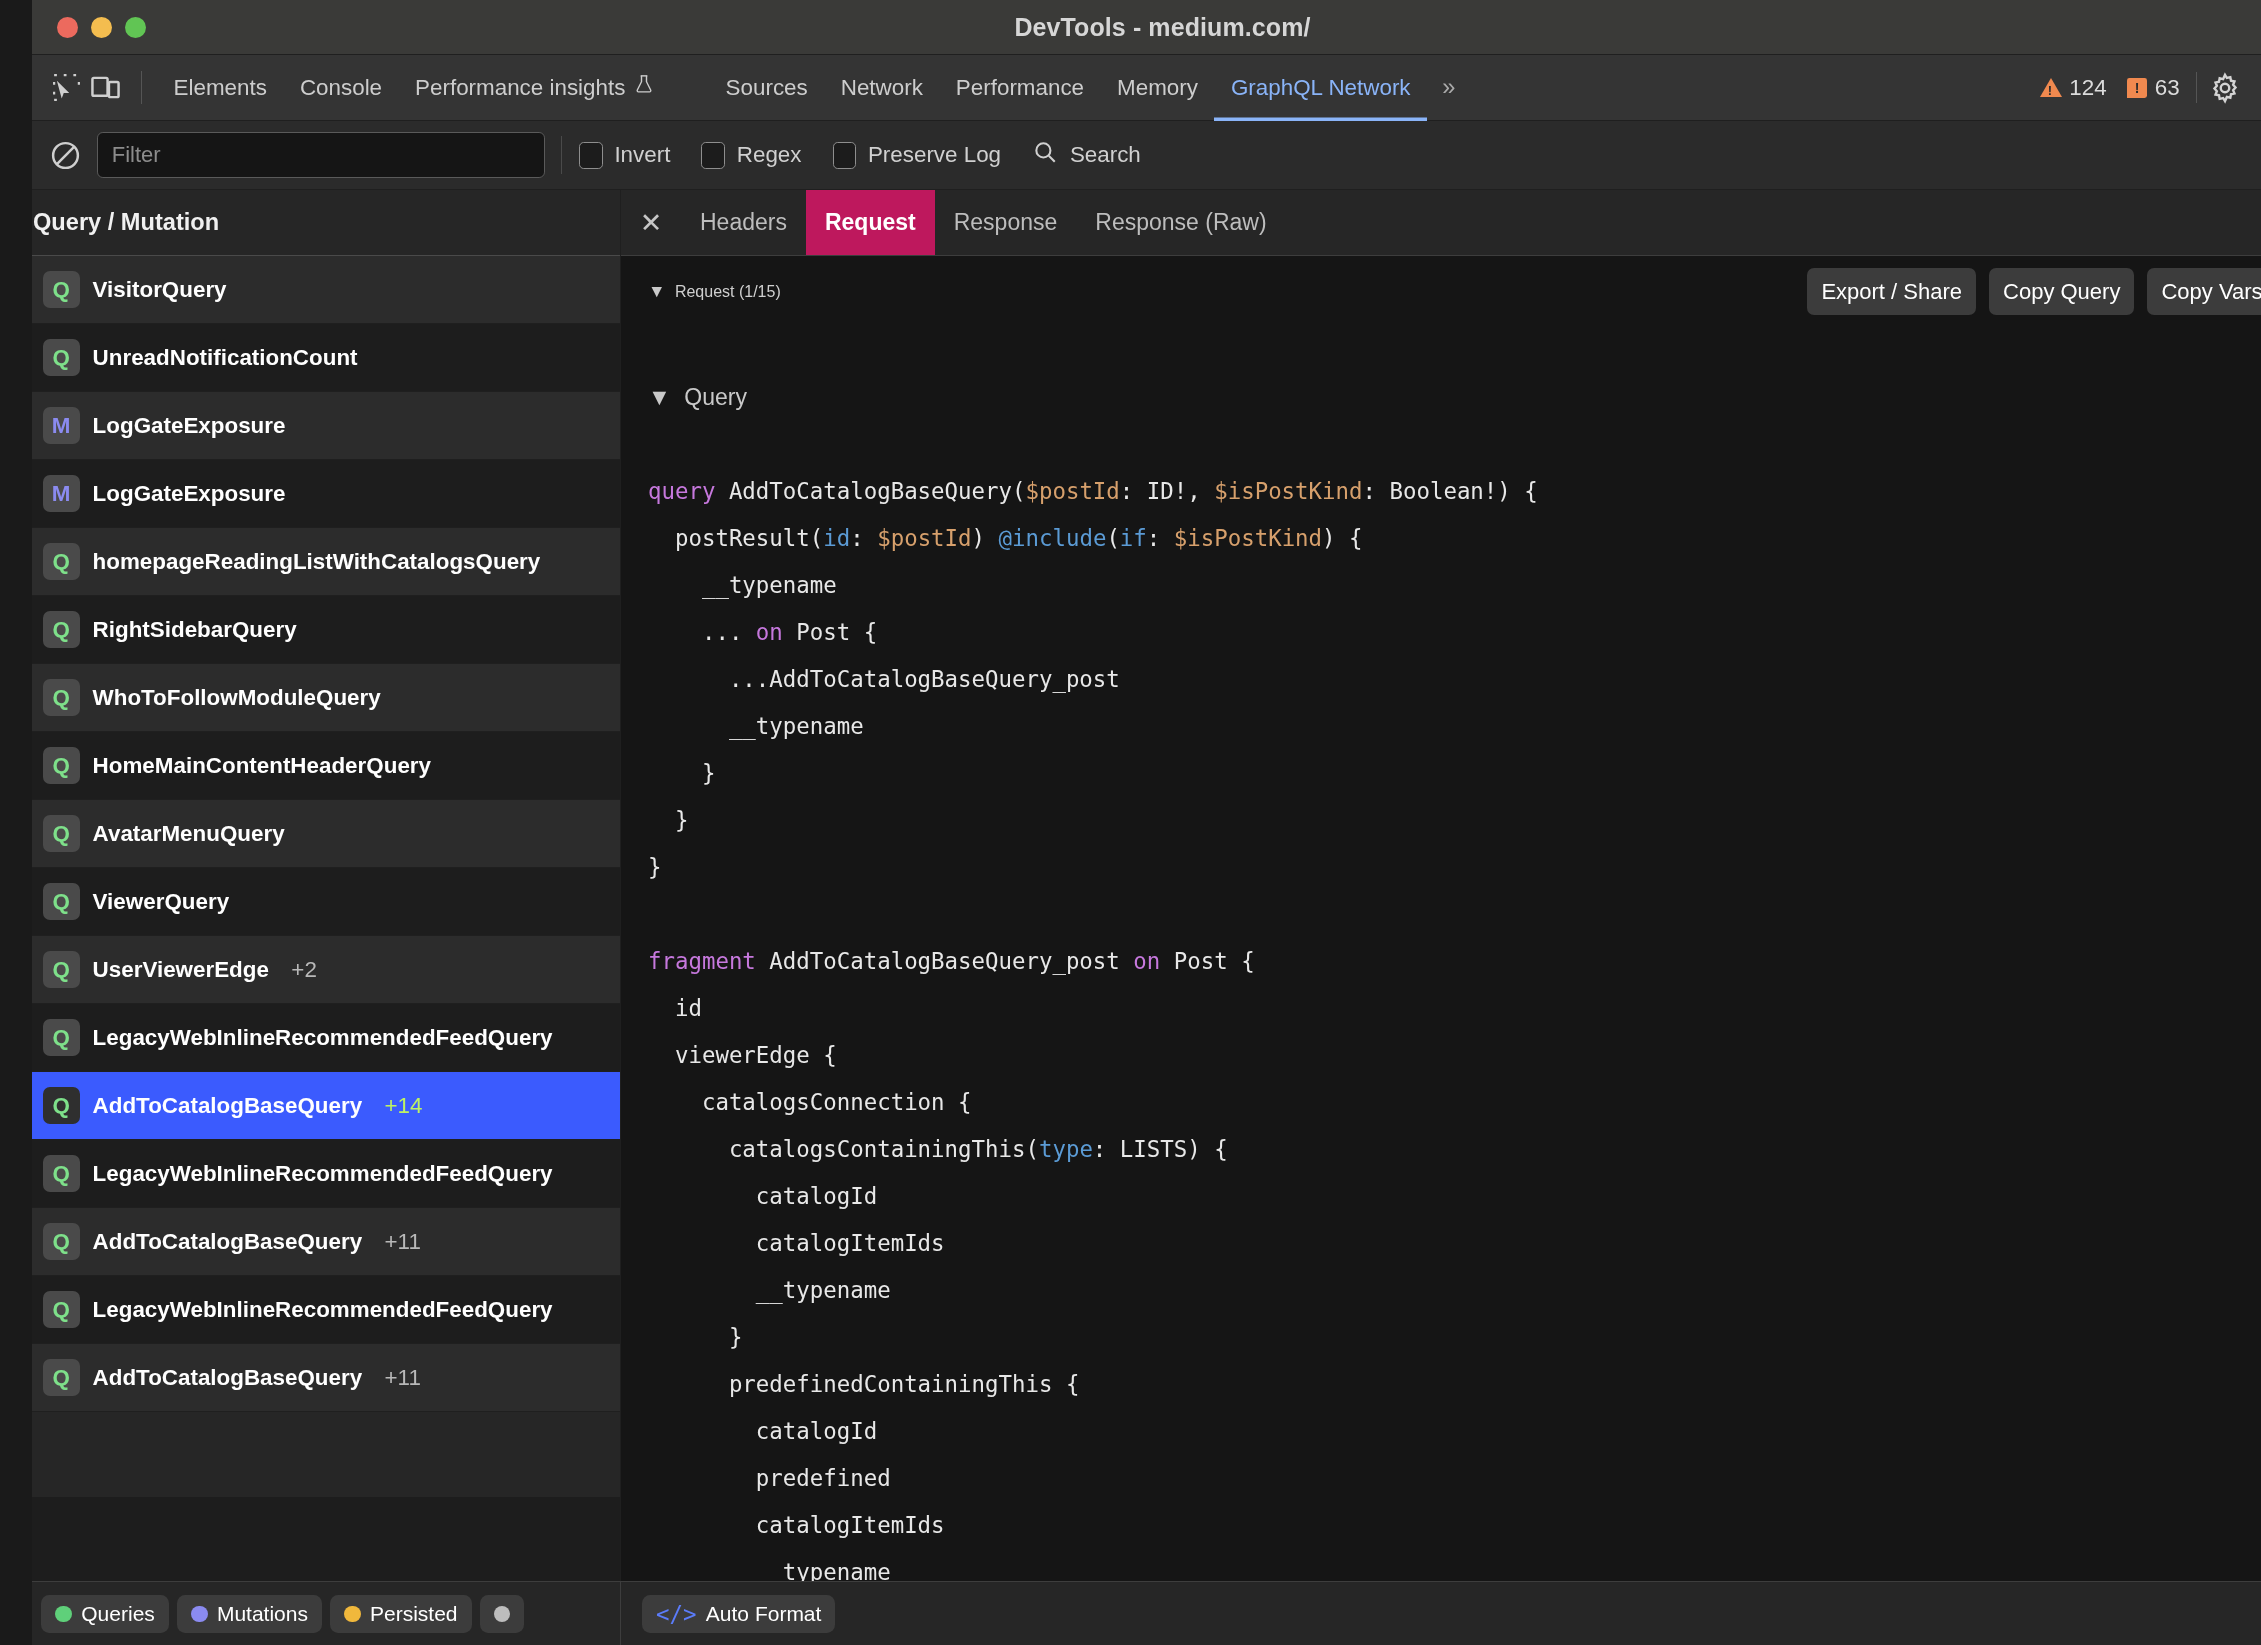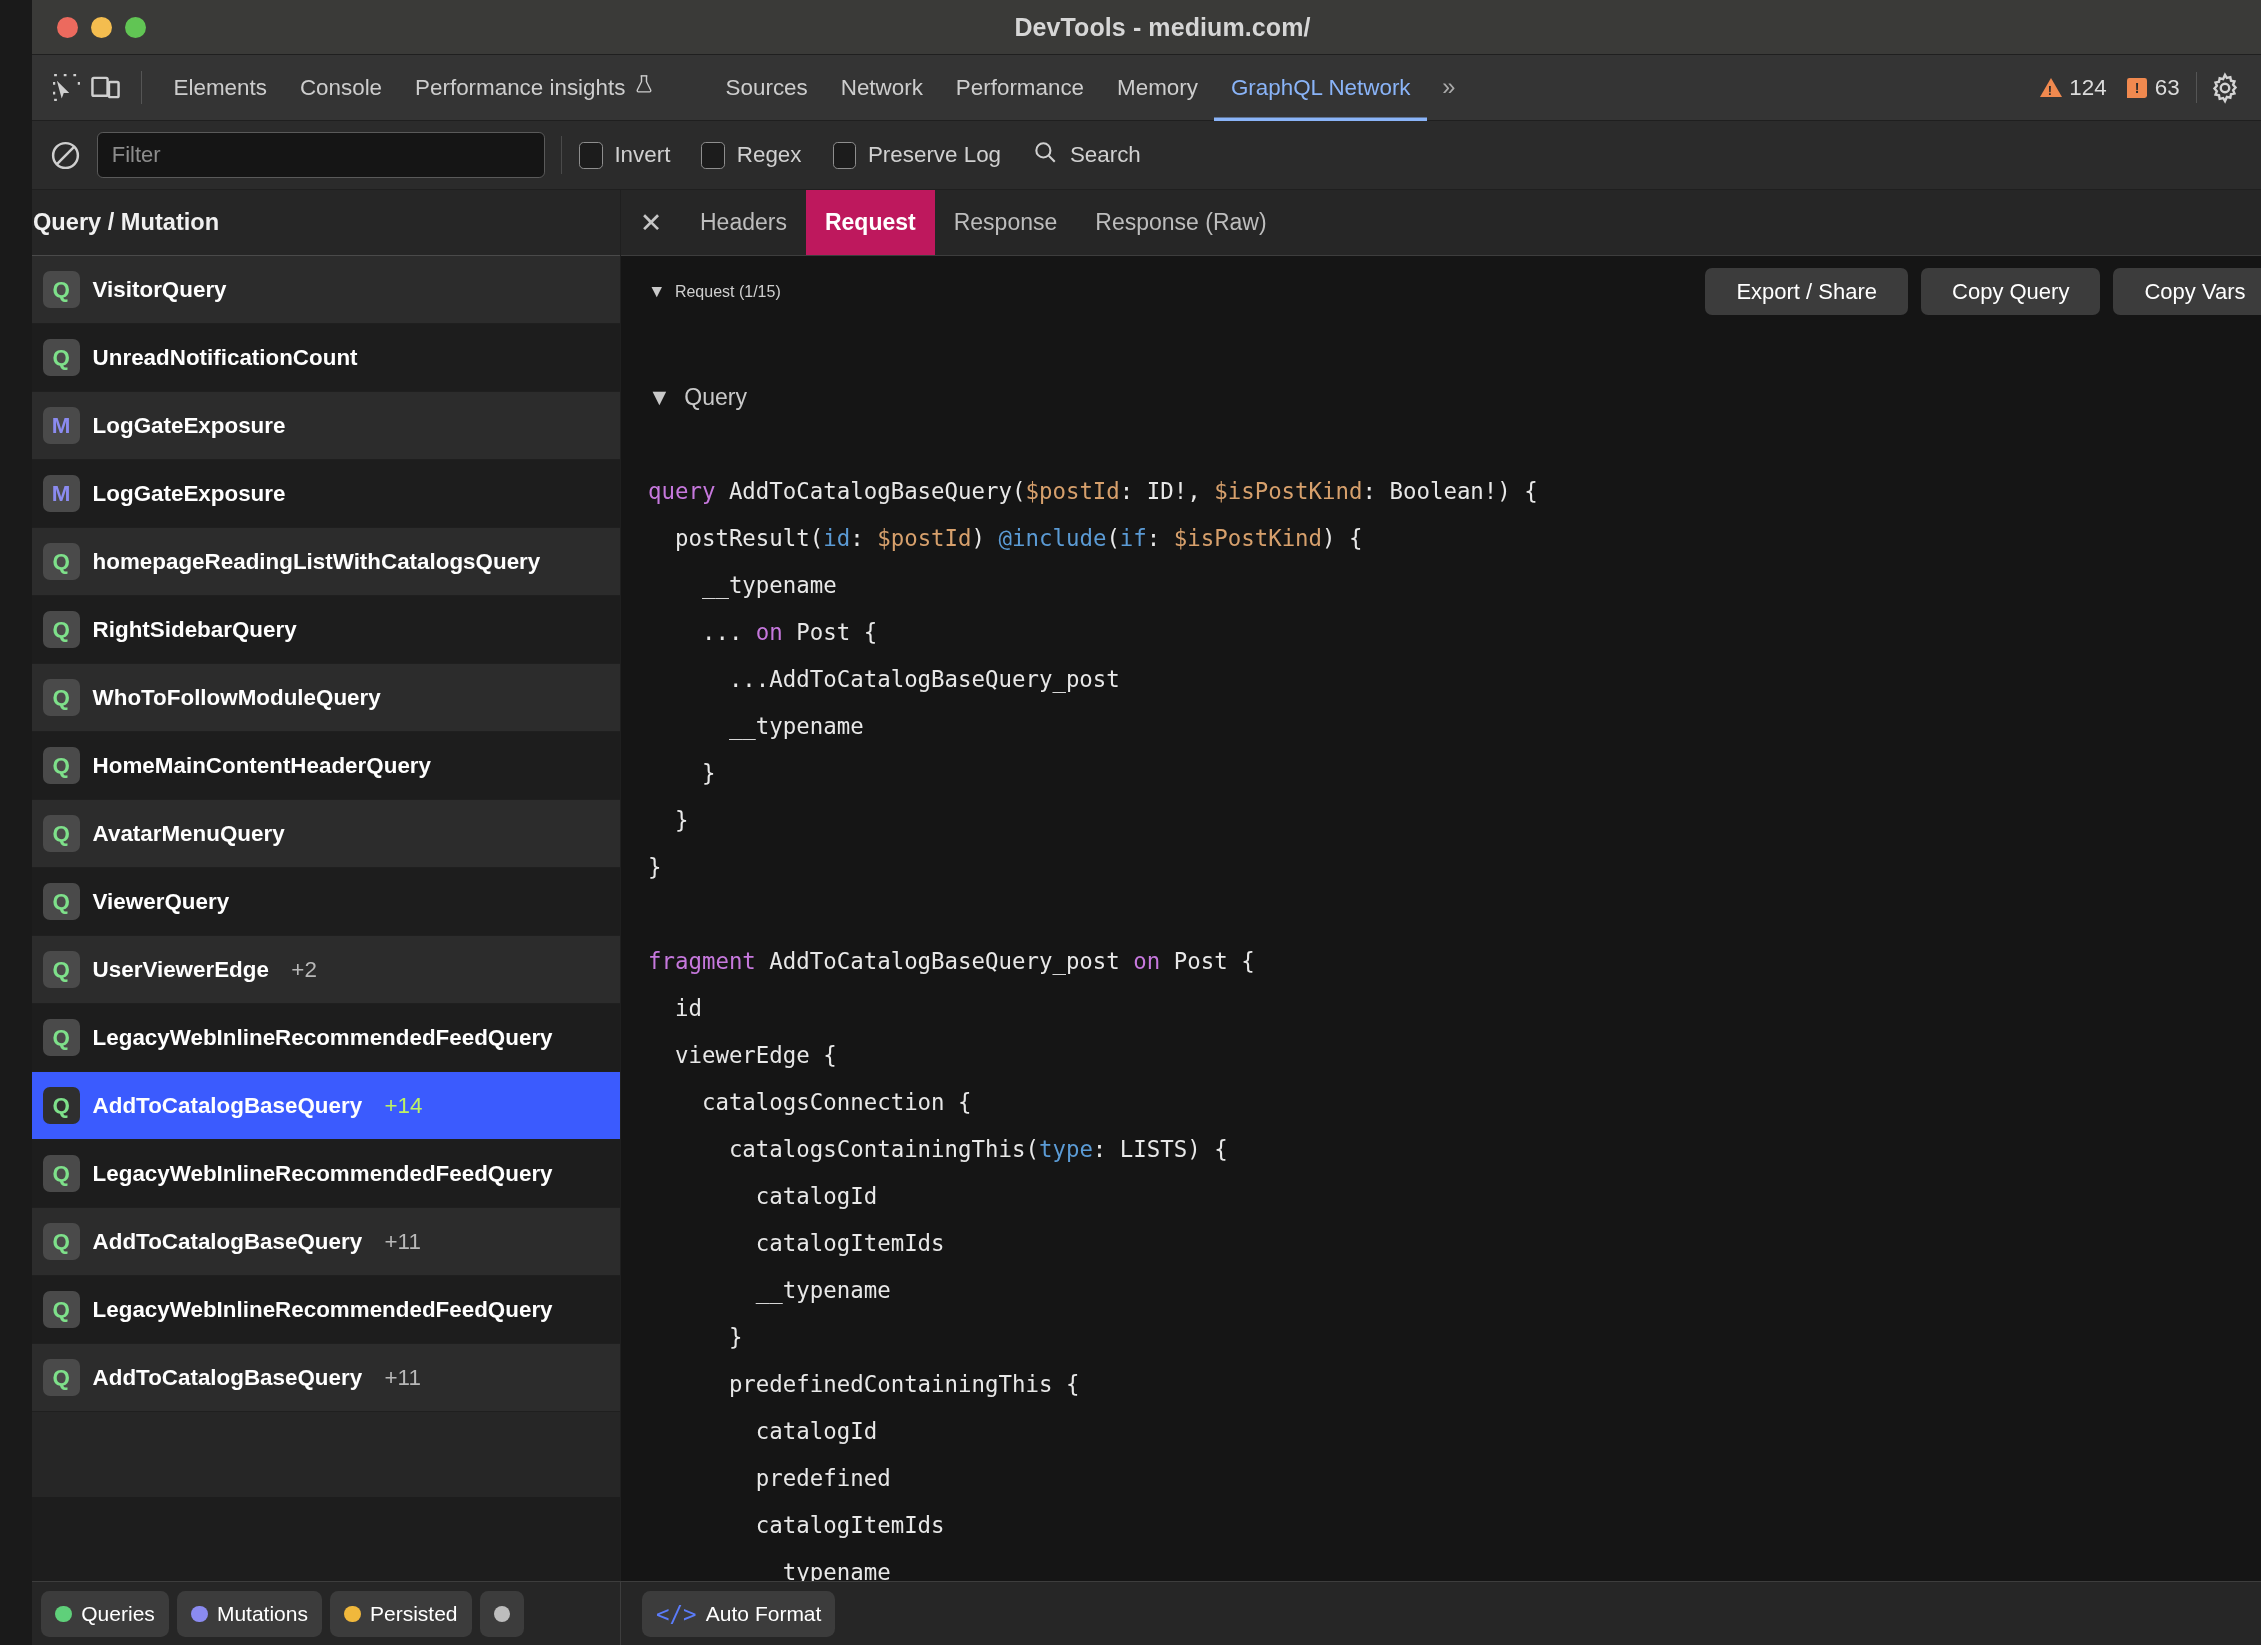--- a/index.html
+++ b/index.html
@@ -137,21 +137,21 @@
   .ptab.active { background:#be185d; color:#ffffff; font-weight: bold; }
 
   .reqbar {
     height: 71px; flex:0 0 71px; display:flex; align-items:center;
     padding: 0 16.5px 0 27px; background:#151515;
   }
   .caret { color:#c9c9c9; font-size: 17.7px; margin-right: 9.4px; }
   .reqlabel { font-size: 16px; color:#cfcfcf; }
   .btn {
     background:#3c3c3c; color:#ffffff; font-size: 22px;
-    border:none; border-radius: 7px; height: 47px; padding: 0 31px;
+    border:none; border-radius: 7px; height: 47px; padding: 0 14px;
     margin-left: 13px; font-family:"Liberation Sans", sans-serif;
     white-space:nowrap;
   }
 
   .code {
     flex:1 1 auto; overflow:hidden; padding: 0 0 0 27px;
     font-family: "DejaVu Sans Mono", monospace;
     font-size: 22.4px; line-height: 47px; color:#e8e8e8;
     white-space: pre;
   }
@@ -162,21 +162,21 @@
 
   
   .statusbar {
     height: 65px; flex:0 0 65px; display:flex; align-items:center;
     background:#262626; border-top: 1.2px solid #3d3d3d;
   }
   .sb-left { width: 589px; flex:0 0 589px; display:flex; align-items:center; gap: 8.2px; padding-left: 9.4px; overflow:hidden; border-right:1.2px solid #3d3d3d; height:100%;}
   .sb-right { flex:1 1 auto; display:flex; align-items:center; padding-left: 21px; }
   .chip {
     display:flex; align-items:center; gap: 9.4px;
-    background:#3c3c3c; border-radius: 8.2px; height: 46px; padding: 0 14px;
+    background:#3c3c3c; border-radius: 8.2px; height: 38px; padding: 0 14px;
     font-size: 21px; color:#ffffff; white-space:nowrap;
   }
   .cdot { width: 16.5px; height: 16.5px; border-radius:50%; flex:0 0 16.5px; }
   .codeicon { color:#5b7cfa; font-size: 22.4px; font-family:"DejaVu Sans Mono", monospace; }
 </style>
 </head>
 <body>
 
 <div class="window">
 

